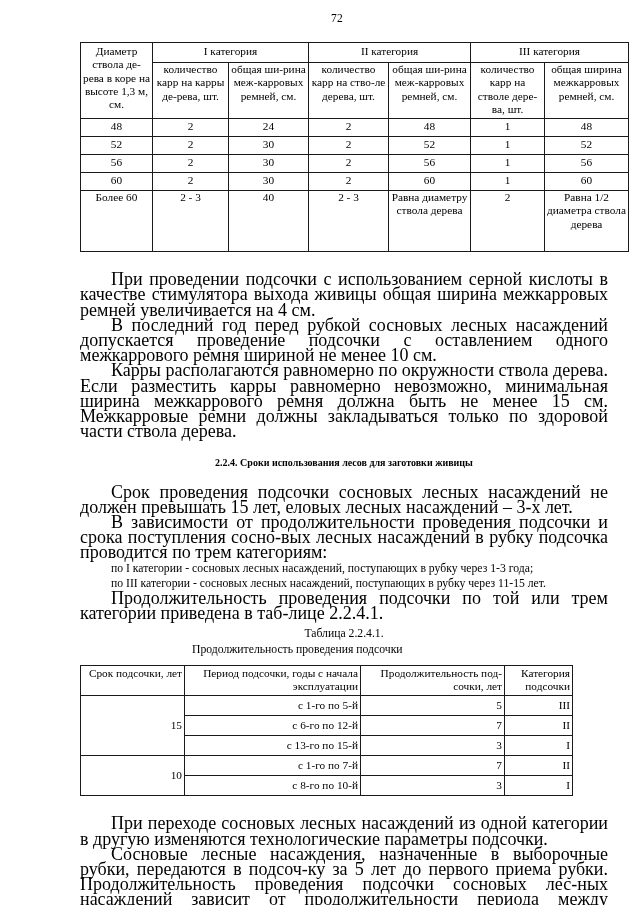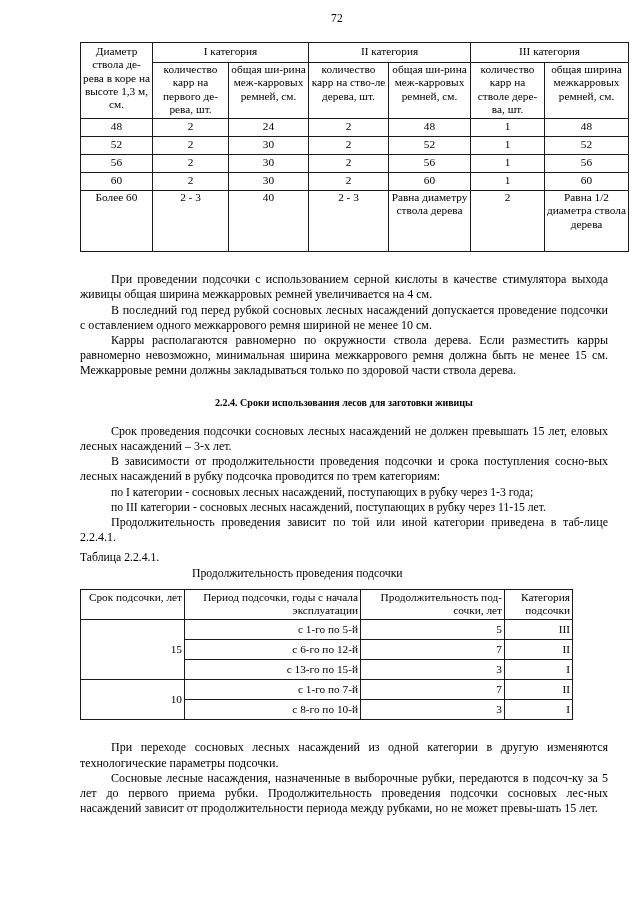--- a/index.html
+++ b/index.html
@@ -80,21 +80,21 @@
   #table-srok { width: 492px; margin-left: 0px; }
   #table-srok col.d0 { width: 104px; }
   #table-srok col.d1 { width: 176px; }
   #table-srok col.d2 { width: 144px; }
   #table-srok col.d3 { width: 68px; }
   #table-srok tbody td { height: 16px; text-align: right; }
 
   
   p.body {
     margin: 0;
-    font-size: 12px;
+    font-size: 18px;
     line-height: 15.2px;
     text-align: justify;
     text-indent: 31px;
     hyphens: manual;
   }
   p.list {
     margin: 0;
     font-size: 11.7px;
     line-height: 15.2px;
     text-align: left;
@@ -103,21 +103,21 @@
   h3.section {
     margin: 0;
     font-size: 10px;
     line-height: 15.2px;
     font-weight: bold;
     text-align: center;
   }
   .table-caption-right {
     font-size: 11.7px;
     line-height: 15.2px;
-    text-align: left;
+    text-align: center;
     margin: 0;
   }
   .table-caption-center {
     font-size: 11.7px;
     line-height: 15.2px;
     text-align: left;
     margin: 0;
     padding-left: 112px;
   }
   .gap-5  { height: 5px; }
@@ -146,21 +146,21 @@
           <col class="c6">
       </colgroup>
       <tbody>
         <tr class="hdr-top">
           <td rowspan="2">Диаметр ствола де-рева в коре на высоте 1,3 м, см.</td>
           <td colspan="2">I категория</td>
           <td colspan="2">II категория</td>
           <td colspan="2">III категория</td>
         </tr>
         <tr class="hdr-sub">
-          <td>количество карр на первого де-рева, шт.</td>
+          <td>количество карр на карры де-рева, шт.</td>
           <td>общая ши-рина меж-карровых ремней, см.</td>
           <td>количество карр на ство-ле дерева, шт.</td>
           <td>общая ши-рина меж-карровых ремней, см.</td>
           <td>количество карр на стволе дере-ва, шт.</td>
           <td>общая ширина межкарровых ремней, см.</td>
         </tr>
 
         <tr>
           <td class="num">48</td>
           <td class="num">2</td>
@@ -218,21 +218,21 @@
     <div class="gap-16"></div>
 
     <h3 class="section">2.2.4. Сроки использования лесов для заготовки живицы</h3>
 
     <div class="gap-14"></div>
 
     <p class="body">Срок проведения подсочки сосновых лесных насаждений не должен превышать 15 лет, еловых лесных насаждений – 3-х лет.</p>
     <p class="body">В зависимости от продолжительности проведения подсочки и срока поступления сосно-вых лесных насаждений в рубку подсочка проводится по трем категориям:</p>
     <p class="list">по I категории - сосновых лесных насаждений, поступающих в рубку через 1-3 года;</p>
     <p class="list">по III категории - сосновых лесных насаждений, поступающих в рубку через 11-15 лет.</p>
-    <p class="body">Продолжительность проведения зависит по той или иной категории приведена в таб-лице 2.2.4.1.</p>
+    <p class="body">Продолжительность проведения подсочки по той или трем категории приведена в таб-лице 2.2.4.1.</p>
 
     <div class="gap-5"></div>
 
     <p class="table-caption-right">Таблица 2.2.4.1.</p>
     <p class="table-caption-center">Продолжительность проведения подсочки</p>
 
     <div class="gap-8"></div>
 
     <table id="table-srok" class="doc-table">
       <colgroup>

